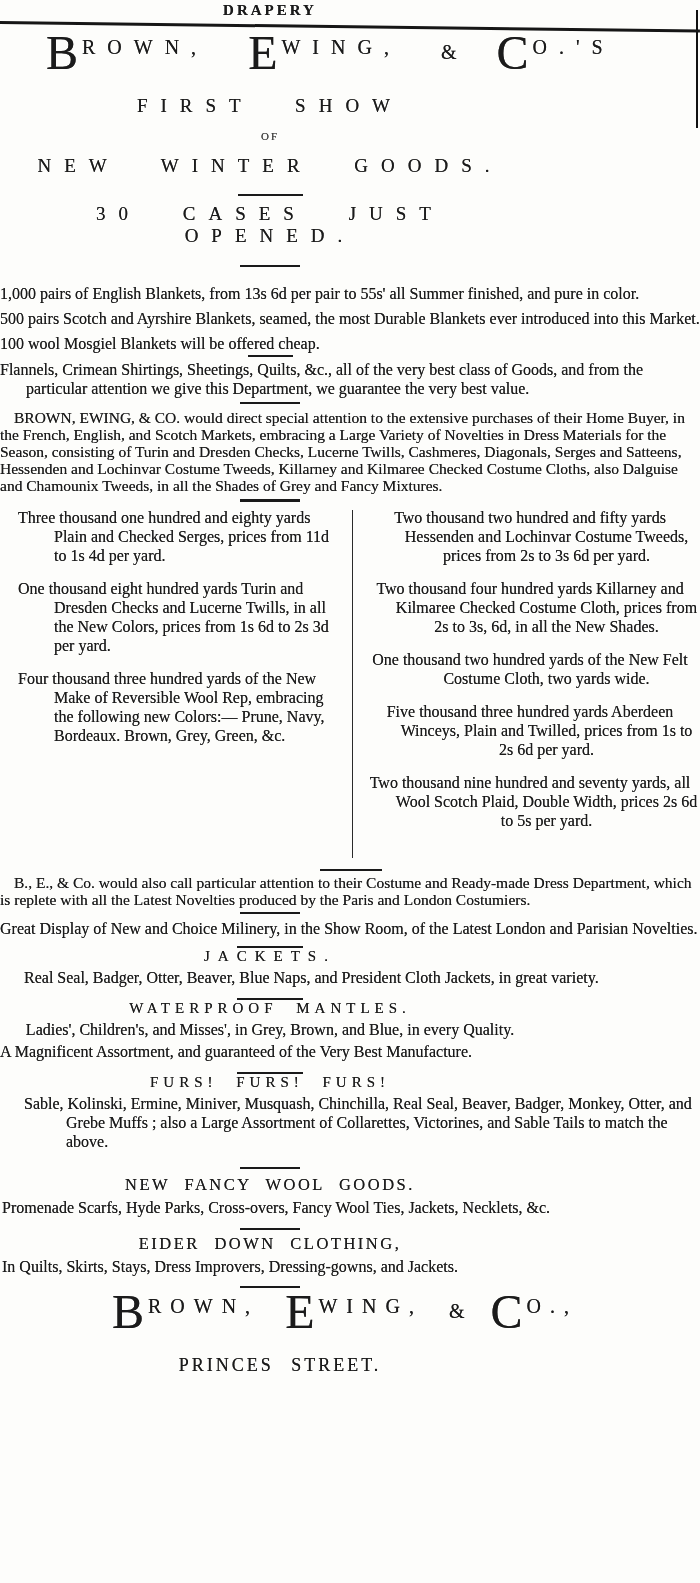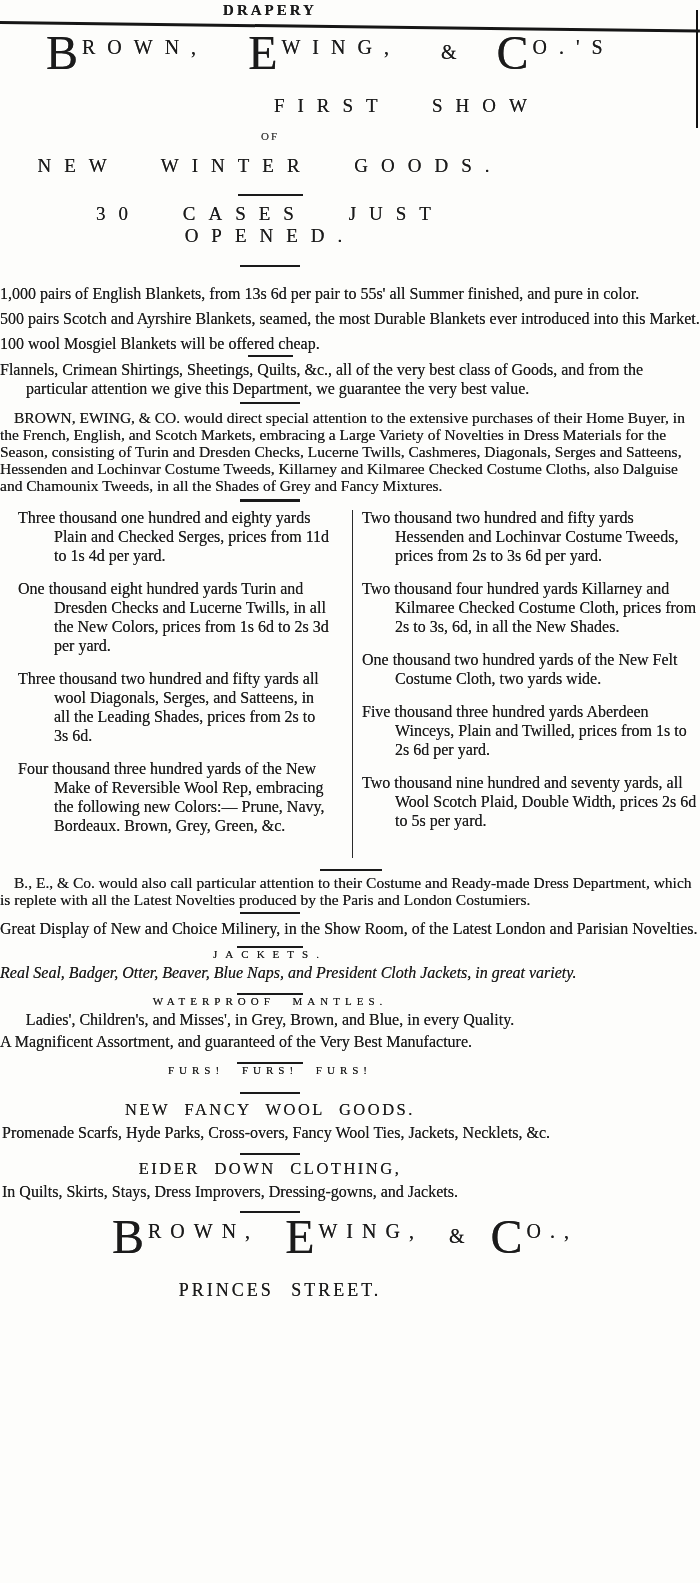--- a/index.html
+++ b/index.html
@@ -21,37 +21,37 @@
   .brand-seg { display:flex; align-items:flex-start; }
   .dropcap { font-size:48px; line-height:.85; }
   .brand-rest { font-size:20px; letter-spacing:12px; padding-top:3px; padding-left:4px; }
   .brand.bottom .brand-rest { letter-spacing:9px; }
   .brand-amp { font-size:20px; padding-top:8px; }
   .gap40 { width:40px; } .gap28 { width:26px; }
 
   .center-col { width:540px; text-align:center; }
   .display-heading { font-size:19px; letter-spacing:13px; word-spacing:24px; }
   .of-word { font-size:11px; letter-spacing:2px; opacity:.85; margin-top:13px; }
-  .h-first { margin-top:6px;text-align:right; }
+  .h-first { margin-top:6px; }
   .h-nwg { margin-top:13px; }
   .h-cases { margin-top:7px; }
 
   .divider { height:2px; background:#1a1a1a; margin-left:auto; margin-right:auto; }
   .center-col .divider { margin-left:auto; margin-right:auto; }
   .w65 { width:65px; } .w45 { width:45px; } .w60 { width:60px; }
   .thick { height:3px; }
 
   .para { font-size:16px; line-height:19px; }
   .dense { font-size:15.5px; line-height:17px; }
   .hang-70 { padding-left:70px; text-indent:-70px; }
   .hang-26 { padding-left:26px; text-indent:-26px; }
   .hang-38 { padding-left:38px; text-indent:-38px; }
   .hang-36 { padding-left:36px; text-indent:-36px; }
-  .hang-33 { padding-left:33px; text-indent:-33px; }
-  .hang-42 { padding-left:42px; text-indent:-42px;font-style:italic; }
+  .hang-33 { padding-left:33px; text-indent:-33px;text-align:center; }
+  .hang-42 { padding-left:66px; text-indent:-42px; }
   .indent-14 { text-indent:14px; }
 
   .blankets { margin-top:17px;font-family:Liberation Serif, serif; }
   .blanket-item + .blanket-item { margin-top:6px; }
   .div-mosgiel { margin-top:2px; }
   .flannels { margin-top:3px; line-height:19px; }
   .div-hook { margin-top:4px; }
   .intro { margin-top:5px; }
   .div-mix { margin-top:5px; }
 
@@ -62,21 +62,21 @@
   .col-item + .col-item { margin-top:14px; }
   .col-rule { position:absolute; left:352px; top:2px; height:348px; width:1px; background:#2a2a2a; }
 
   .div-after-cols { margin-top:5px; margin-left:320px; margin-right:auto; width:62px; }
   .costume { margin-top:3px; }
   .div-costume { margin-top:4px; }
   .millinery { margin-top:5px; }
 
   .section { margin-top:0; }
   .overline { height:2px; background:#1a1a1a; width:66px; margin:0 auto; }
-  .sec-heading { font-size:11px; }
+  .sec-heading { font-size:15px; }
   .h-wide { letter-spacing:8px; word-spacing:16px; }
   .h-med  { letter-spacing:5px; word-spacing:10px; }
   .h-tight{ font-size:16.5px; letter-spacing:2.5px; word-spacing:8px; }
   .sec-body { font-size:16px; line-height:19px; margin-top:3px; }
   .ol-jackets { margin-top:8px; }
   .ol-mantles { margin-top:11px; }
   .ol-silks { margin-top:10px; }
   .ol-furs { margin-top:11px; }
   .body-center { text-align:center; width:540px; }
   .body-left8 { padding-left:2px; }
@@ -143,21 +143,20 @@
 <div class="dense indent-14 intro">BROWN, EWING, &amp; CO. would direct special attention to the extensive purchases of their Home Buyer, in the French, English, and Scotch Markets, embracing a Large Variety of Novelties in Dress Materials for the Season, consisting of Turin and Dresden Checks, Lucerne Twills, Cashmeres, Diagonals, Serges and Satteens, Hessenden and Lochinvar Costume Tweeds, Killarney and Kilmaree Checked Costume Cloths, also Dalguise and Chamounix Tweeds, in all the Shades of Grey and Fancy Mixtures.</div>
 
 <div class="center-col">
     <div class="divider w60 thick div-mix"></div>
   </div>
 
 <div class="cols">
   <div class="col-left">
     <div class="col-item hang-36">Three thousand one hundred and eighty yards Plain and Checked Serges, prices from 11d to 1s 4d per yard.</div>
     <div class="col-item hang-36">One thousand eight hundred yards Turin and Dresden Checks and Lucerne Twills, in all the New Colors, prices from 1s 6d to 2s 3d per yard.</div>
-    <div class="col-item hang-36">Three thousand two hundred and fifty yards all wool Diagonals, Serges, and Satteens, in all the Leading Shades, prices from 2s to 3s 6d.</div>
     <div class="col-item hang-36">Four thousand three hundred yards of the New Make of Reversible Wool Rep, embracing the following new Colors:— Prune, Navy, Bordeaux. Brown, Grey, Green, &amp;c.</div>
   </div>
   <div class="col-rule"></div>
   <div class="col-right">
     <div class="col-item hang-33">Two thousand two hundred and fifty yards Hessenden and Lochinvar Costume Tweeds, prices from 2s to 3s 6d per yard.</div>
     <div class="col-item hang-33">Two thousand four hundred yards Killarney and Kilmaree Checked Costume Cloth, prices from 2s to 3s, 6d, in all the New Shades.</div>
     <div class="col-item hang-33">One thousand two hundred yards of the New Felt Costume Cloth, two yards wide.</div>
     <div class="col-item hang-33">Five thousand three hundred yards Aberdeen Winceys, Plain and Twilled, prices from 1s to 2s 6d per yard.</div>
     <div class="col-item hang-33">Two thousand nine hundred and seventy yards, all Wool Scotch Plaid, Double Width, prices 2s 6d to 5s per yard.</div>
   </div>
@@ -191,20 +190,21 @@
 
 <div class="section">
   <div class="sec-body">A Magnificent Assortment, and guaranteed of the Very Best Manufacture.</div>
 </div>
 
 <div class="section">
   <div class="center-col">
       <div class="overline ol-furs"></div>
     <div class="sec-heading h-med">FURS! FURS! FURS!</div>
     </div>
+  <div class="sec-body hang-42">Sable, Kolinski, Ermine, Miniver, Musquash, Chinchilla, Real Seal, Beaver, Badger, Monkey, Otter, and Grebe Muffs ; also a Large Assortment of Collarettes, Victorines, and Sable Tails to match the above.</div>
 </div>
 
 <div class="center-col">
     <div class="divider w60 div-wool"></div>
   </div>
 
 <div class="section">
   <div class="center-col">
     <div class="sec-heading h-tight wool-head">NEW FANCY WOOL GOODS.</div>
     </div>

